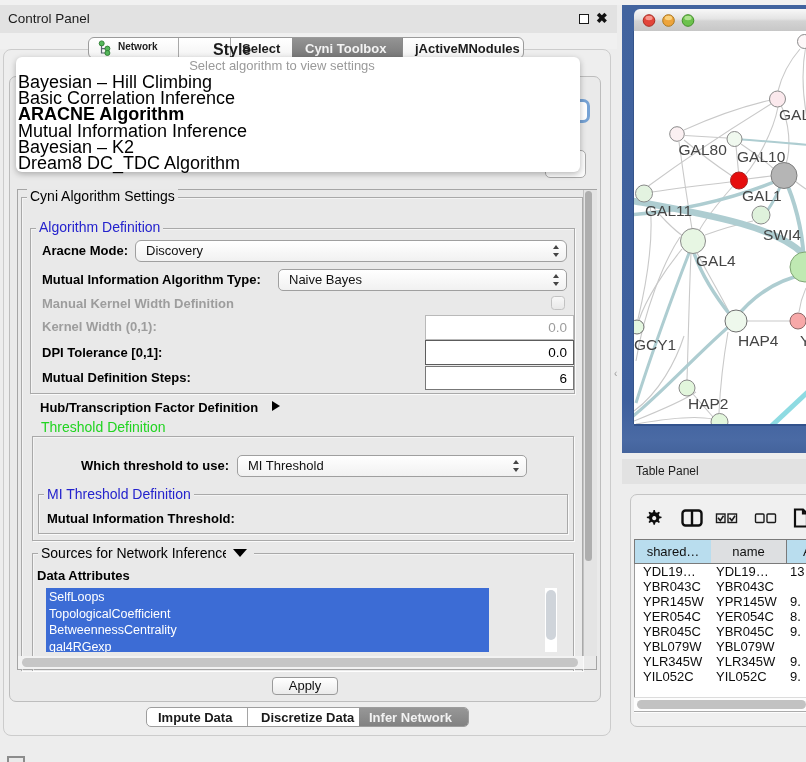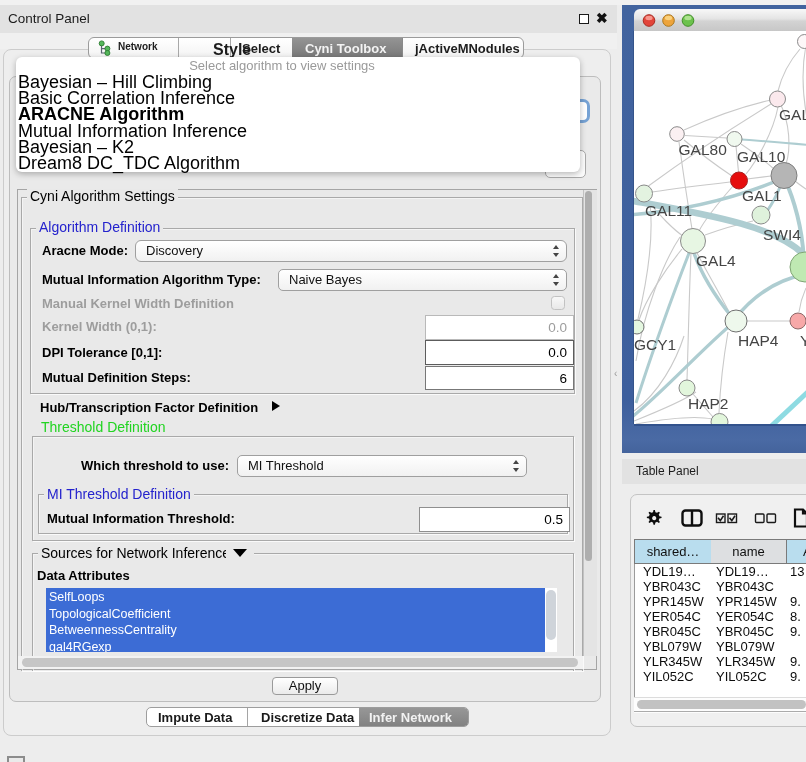--- a/index.html
+++ b/index.html
@@ -108,29 +108,28 @@
     <span class="ct">MI Threshold</span>
     <span class="steppers">
         <span class="arr-up"></span>
         <span class="arr-dn"></span>
       </span>
   </div>
 
   <div class="fs" style="left:38px;top:494px;width:528px;height:38px;"></div>
   <div class="fslabel" style="left:44px;top:487px;color:#2422cd;">MI Threshold Definition</div>
   <div class="lbl" style="left:47px;top:511px;">Mutual Information Threshold:</div>
-  <div class="field" style="left:419px;top:507px;width:143px;height:23px;border:1px solid #8f8f8f;color:#000;">0.5</div>
 
   <div class="fs" style="left:32px;top:553px;width:540px;height:117px;border-bottom:none;"></div>
   <div class="fslabel" style="left:38px;top:546px;color:#000;">Sources for Network Inference</div>
   <div class="abs" style="left:226px;top:548px;width:28px;height:11px;background:#e9e9e9;"></div>
   <div class="abs" style="left:233px;top:549px;width:0;height:0;border-left:7.5px solid transparent;border-right:7.5px solid transparent;border-top:8px solid #000;"></div>
 
   <div class="lbl" style="left:37px;top:568px;font-size:13px;">Data Attributes</div>
-  <div class="abs" style="left:46px;top:588px;width:499px;height:64px;background:#3c6cd5;overflow:hidden;">
+  <div class="abs" style="left:46px;top:588px;width:443px;height:64px;background:#3c6cd5;overflow:hidden;">
     <div style="color:#fff;font-size:12.5px;line-height:16.6px;padding-left:3px;padding-top:1px;">SelfLoops<br>TopologicalCoefficient<br>BetweennessCentrality<br>gal4RGexp</div>
   </div>
   <div class="abs" style="left:545px;top:588px;width:12px;height:64px;background:#ffffff;"></div>
   <div class="abs" style="left:546px;top:590px;width:10px;height:50px;background:#cfd4da;border-radius:5px;"></div>
 
   <div class="abs" style="left:583px;top:190px;width:13px;height:466px;background:#e4e4e4;border-left:1px solid #c2c2c2;"></div>
   <div class="abs" style="left:585px;top:191px;width:7px;height:370px;background:#aeaeae;border-radius:4px;"></div>
   <div class="abs" style="left:18px;top:656px;width:565px;height:13px;background:#f2f2f2;"></div>
   <div class="abs" style="left:22px;top:658px;width:556px;height:9px;background:#c6c6c6;border-radius:5px;"></div>
 

